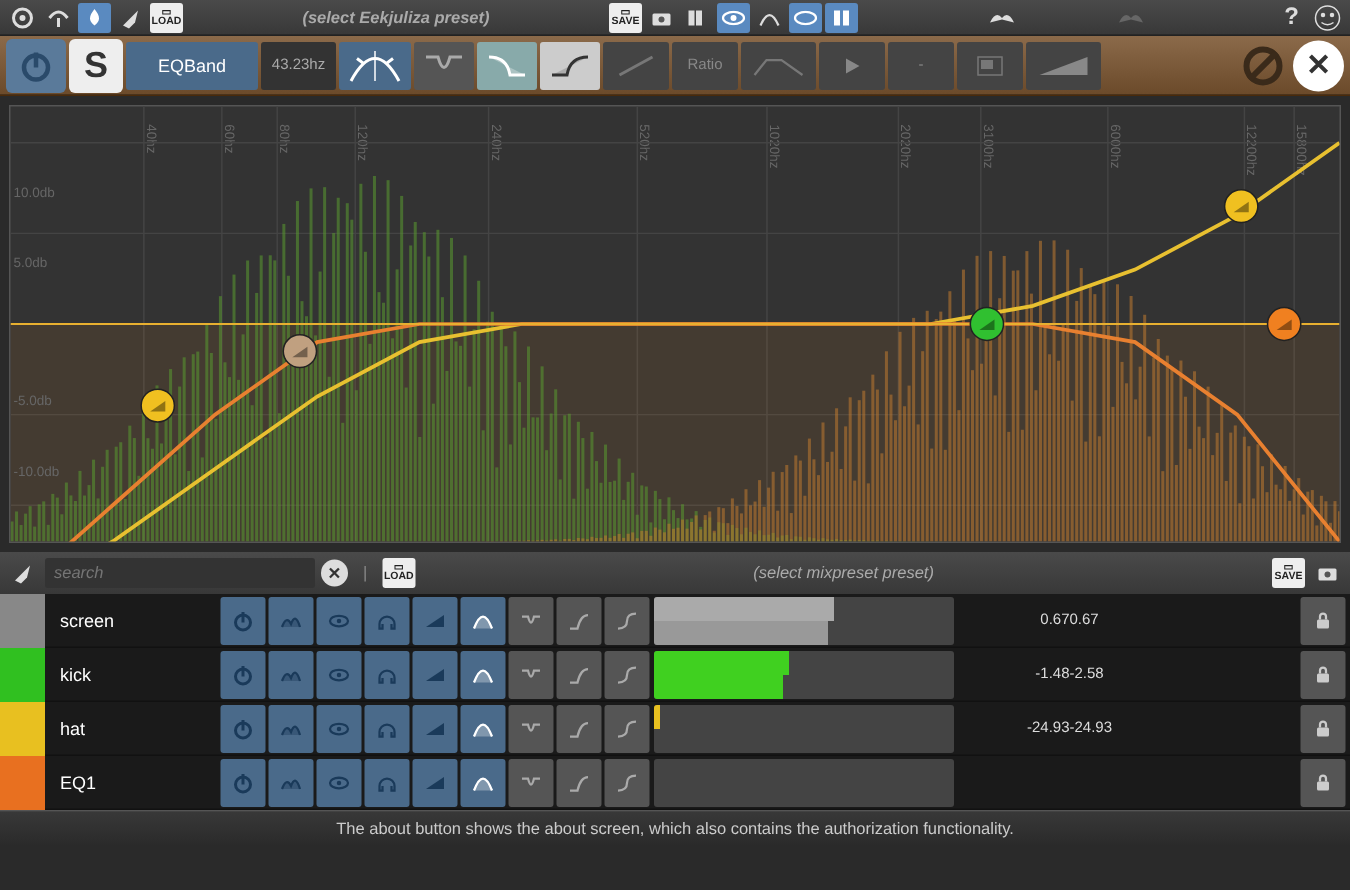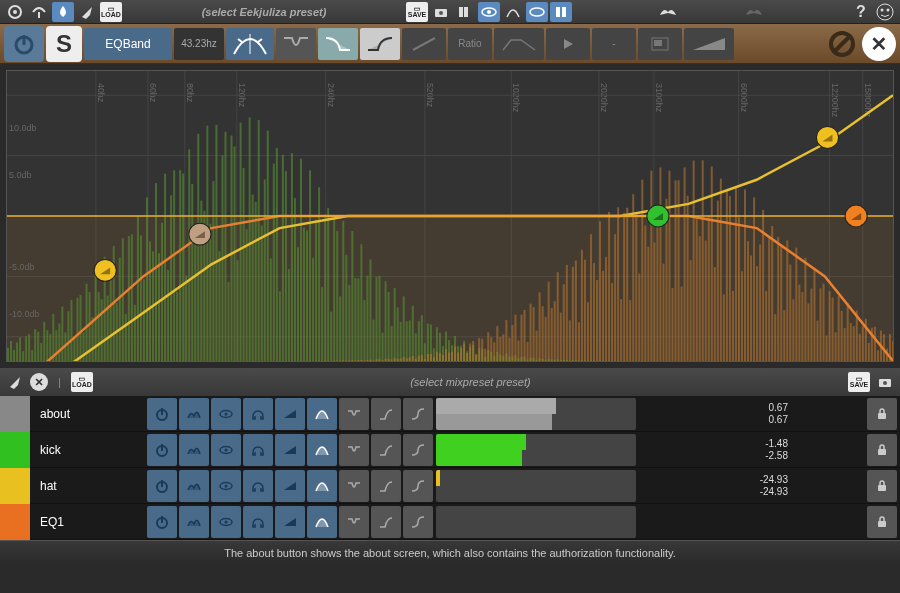--- a/index.html
+++ b/index.html
@@ -25,21 +25,21 @@
 .search { flex:0 0 180px; height:20px; background:#333; border:none; color:#888; padding:0 6px; font-size:11px; font-style:italic; border-radius:2px; }
 .mixpreset-sel { flex:1; text-align:center; color:#aaa; font-style:italic; font-size:11px; }
 .tracks { background:#1a1a1a; }
 .track { height:36px; display:flex; align-items:center; border-bottom:1px solid #111; }
 .swatch { width:30px; height:36px; }
 .trname { width:116px; color:#fff; font-size:12px; padding-left:10px; }
 .trbtn { width:30px; height:32px; background:#4a6a8a; margin:0 1px; display:flex; align-items:center; justify-content:center; border-radius:2px; }
 .trbtn.grey { background:#555; }
 .meter { flex:0 0 200px; height:32px; background:#444; margin:0 2px; position:relative; border-radius:2px; overflow:hidden; }
 .meter-fill { height:50%; position:absolute; left:0; }
-.vals { flex:0 0 150px; display:flex; flex-direction:column; align-items:flex-end; justify-content:center; font-size:10px; color:#ddd; line-height:12px; text-align:left; }
+.vals { flex:0 0 150px; display:flex; flex-direction:row; align-items:flex-start; justify-content:center; font-size:10px; color:#ddd; line-height:12px; text-align:left; }
 .lock { width:30px; height:32px; background:#555; margin:0 3px; display:flex; align-items:center; justify-content:center; border-radius:2px; }
 .statusbar { height:24px; background:linear-gradient(#383838,#2a2a2a); display:flex; align-items:center; justify-content:center; color:#ccc; font-size:11px; border-top:1px solid #555; }
 .ylabel { position:absolute; left:2px; color:#666; font-size:9px; }
 svg { display:block; }
 </style>
 </head>
 <body>
 
 <div class="topbar">
   <div class="icon-btn">
@@ -841,20 +841,21 @@
     <div class="ylabel" style="top:82%">-10.0db</div>
   </div>
 </div>
 
 <div class="mixbar">
   <div class="icon-btn">
       <svg width="16" height="16">
         <path d="M3 13 l4 -4 l6 -6 l-2 8 l-4 4z" fill="#ddd"></path>
       </svg>
     </div>
+  <input class="search" placeholder="search" style="">
   <div class="icon-btn" style="background:#ddd;border-radius:50%;width:18px;height:18px;color:#333;font-weight:bold">✕</div>
   <div style="color:#888;padding:0 6px">|</div>
   <div class="icon-btn" style="background:#eee;color:#222;font-size:7px;font-weight:bold;flex-direction:column;line-height:6px">
       <div>▭</div>
       <div>LOAD</div>
     </div>
   <div class="mixpreset-sel">(select mixpreset preset)</div>
   <div class="icon-btn" style="background:#eee;color:#222;font-size:7px;font-weight:bold;flex-direction:column;line-height:6px">
       <div>▭</div>
       <div>SAVE</div>
@@ -863,21 +864,21 @@
       <svg width="16" height="14">
         <rect x="2" y="4" width="12" height="8" rx="1" fill="#ddd"></rect>
         <circle cx="8" cy="8" r="2" fill="#555"></circle>
       </svg>
     </div>
 </div>
 
 <div class="tracks" id="tracks">
     <div class="track">
       <div class="swatch" style="background:#888"></div>
-  <div class="trname">about</div>
+  <div class="trname">screen</div>
       <div class="trbtn">
         <svg width="16" height="16" viewBox="0 0 16 16">
           <circle cx="8" cy="9" r="5" fill="none" stroke="#1a3a5a" stroke-width="2"></circle>
           <line x1="8" y1="2" x2="8" y2="9" stroke="#1a3a5a" stroke-width="2"></line>
         </svg>
       </div>
       <div class="trbtn">
         <svg width="16" height="16" viewBox="0 0 16 16">
           <path d="M2 12 Q5 4 8 10 Q11 2 14 12" stroke="#1a3a5a" fill="rgba(30,60,90,.4)" stroke-width="1.5"></path>
         </svg>

